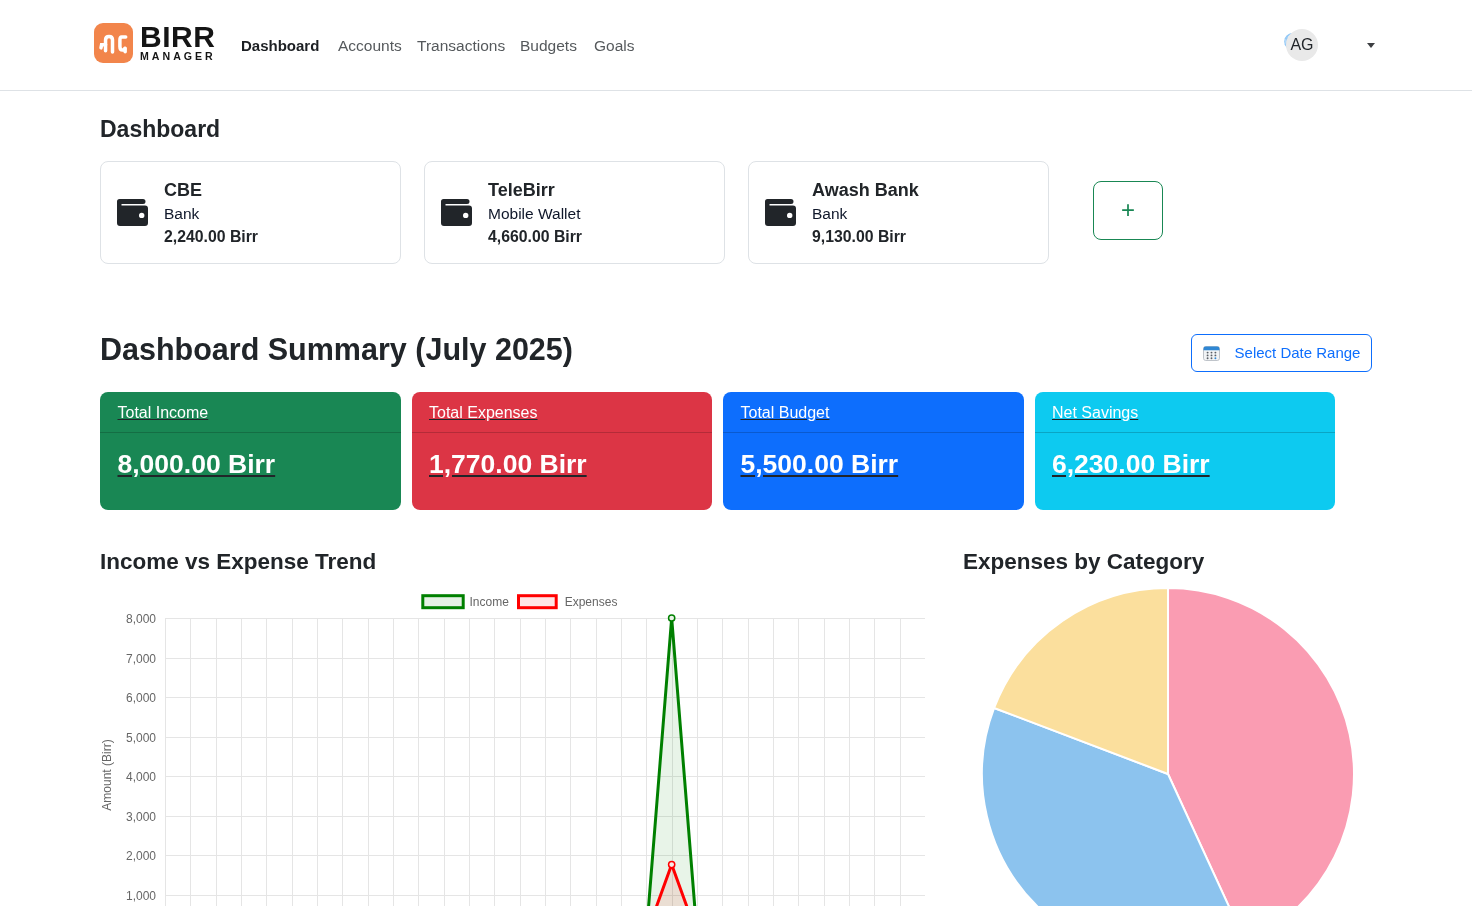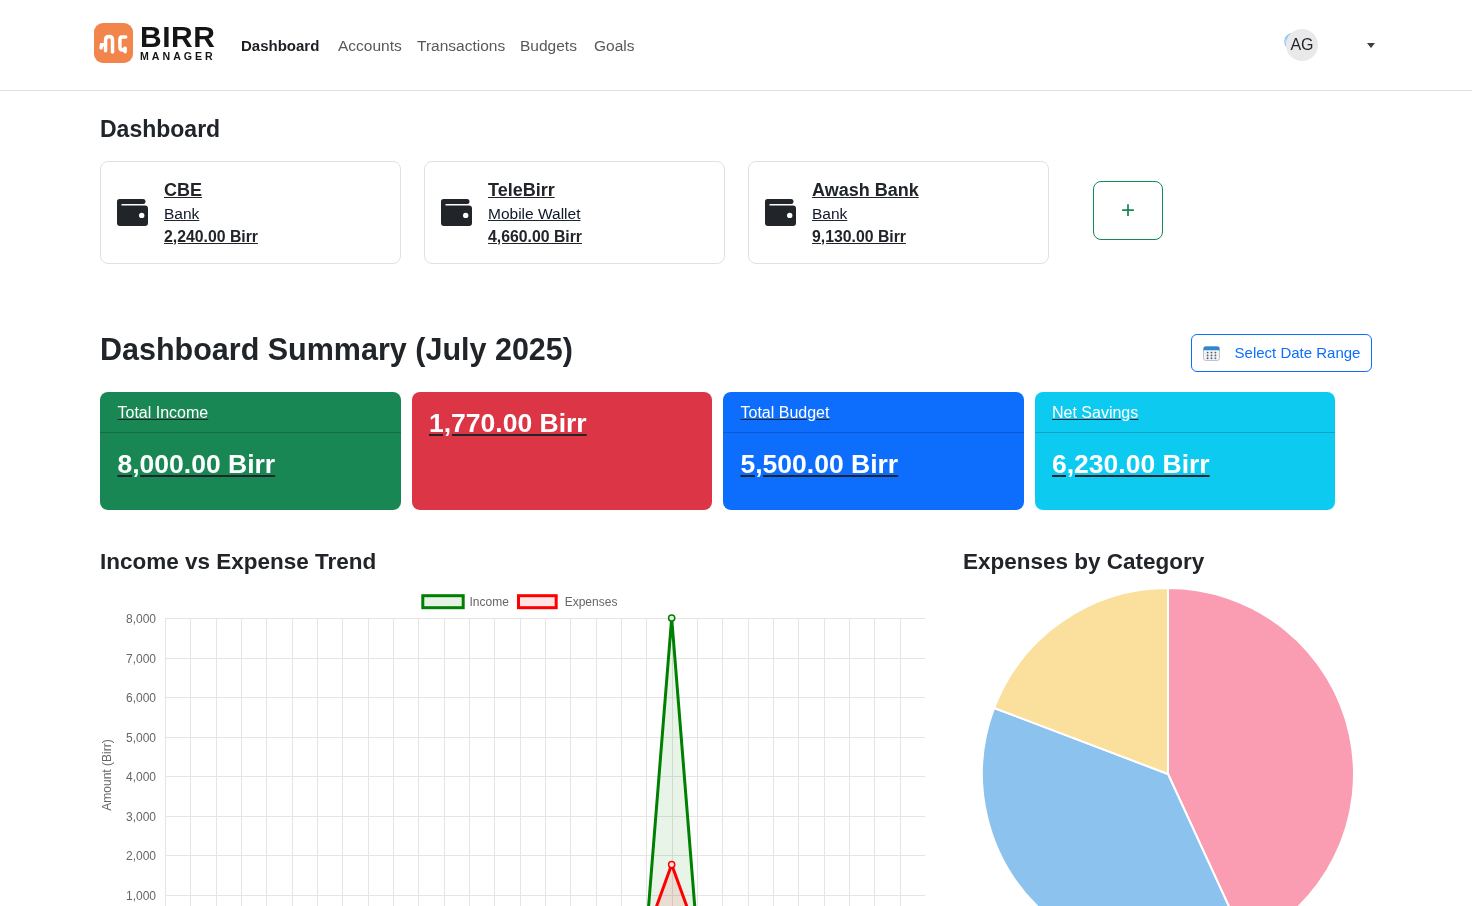--- a/index.html
+++ b/index.html
@@ -11,21 +11,21 @@
 .manager { font-size:10.6px; font-weight:700; color:#151515; letter-spacing:3.0px; line-height:10px; }
 .nl { position:absolute; top:37px; font-size:15.5px; line-height:18px; color:#55595c; }
 .nl.active { color:#1c1f23; font-weight:700; font-size:15px; }
 .globe { position:absolute; left:1284px; top:33px; }
 .caret { position:absolute; width:0; height:0; border-left:4.6px solid transparent; border-right:4.6px solid transparent; border-top:5px solid #3c3f42; }
 .avatar { position:absolute; left:1286px; top:29px; width:32px; height:32px; border-radius:50%; background:#e9e9e9; color:#212529; font-size:16px; text-align:center; line-height:32px; }
 .h-title { position:absolute; left:100px; top:118px; font-size:23px; line-height:23px; font-weight:700; color:#212529; }
 .acrow { position:absolute; left:100px; top:161px; display:flex; gap:23.5px; }
 .acard { width:300.5px; height:103px; border:1px solid #dee2e6; border-radius:8px; background:#fff; display:flex; align-items:center; padding:0 20px 0 16px; }
 .wic { width:31px; height:27px; margin-right:16px; flex:none; }
-.atxt { padding-top:1px;text-decoration:underline; }
+.atxt { padding-top:1px; }
 .aname { font-size:18px; font-weight:700; line-height:23px; }
 .atype { font-size:15.5px; color:#0f172a; line-height:23px; }
 .abal { font-size:15.8px; font-weight:700; line-height:23px; }
 .addbtn { position:absolute; left:1093px; top:181px; width:70px; height:59px; border:1px solid #198754; border-radius:8px; background:#fff; color:#198754; font-size:24px; font-weight:400; text-align:center; line-height:56px; }
 .sumhead { position:absolute; left:100px; top:330.5px; font-size:30.5px; line-height:37px; font-weight:700; }
 .datebtn { position:absolute; left:1191px; top:334px; width:181px; height:37.5px; border:1px solid #0d6efd; border-radius:6px; background:#fff; color:#0d6efd; font-size:15px; display:flex; align-items:center; justify-content:center; gap:15px; }
 .sumrow { position:absolute; left:100px; top:392px; display:flex; gap:11px;text-decoration:underline; }
 .scard { width:300.5px; height:118px; border-radius:8px; color:#fff; overflow:hidden; }
 .shead { height:41px; padding:11px 0 0 17.5px; font-size:16px; line-height:20px; border-bottom:1px solid rgba(0,0,0,0.18); }
 .sbody { padding:16.5px 0 0 17.5px; font-size:26.5px; font-weight:700; line-height:28px; }
@@ -117,20 +117,21 @@
       <circle cx="12.4" cy="13.2" r="0.95" fill="#2f87d4"></circle>
     </svg>
     <span>Select Date Range</span>
   </div>
 <div class="sumrow">
     <div class="scard" style="background:#198754">
       <div class="shead">Total Income</div>
       <div class="sbody">8,000.00 Birr</div>
     </div>
     <div class="scard" style="background:#dc3545">
+      <div class="shead">Total Expenses</div>
       <div class="sbody">1,770.00 Birr</div>
     </div>
     <div class="scard" style="background:#0d6efd">
       <div class="shead">Total Budget</div>
       <div class="sbody">5,500.00 Birr</div>
     </div>
     <div class="scard" style="background:#0dcaf0">
       <div class="shead">Net Savings</div>
       <div class="sbody">6,230.00 Birr</div>
     </div>

